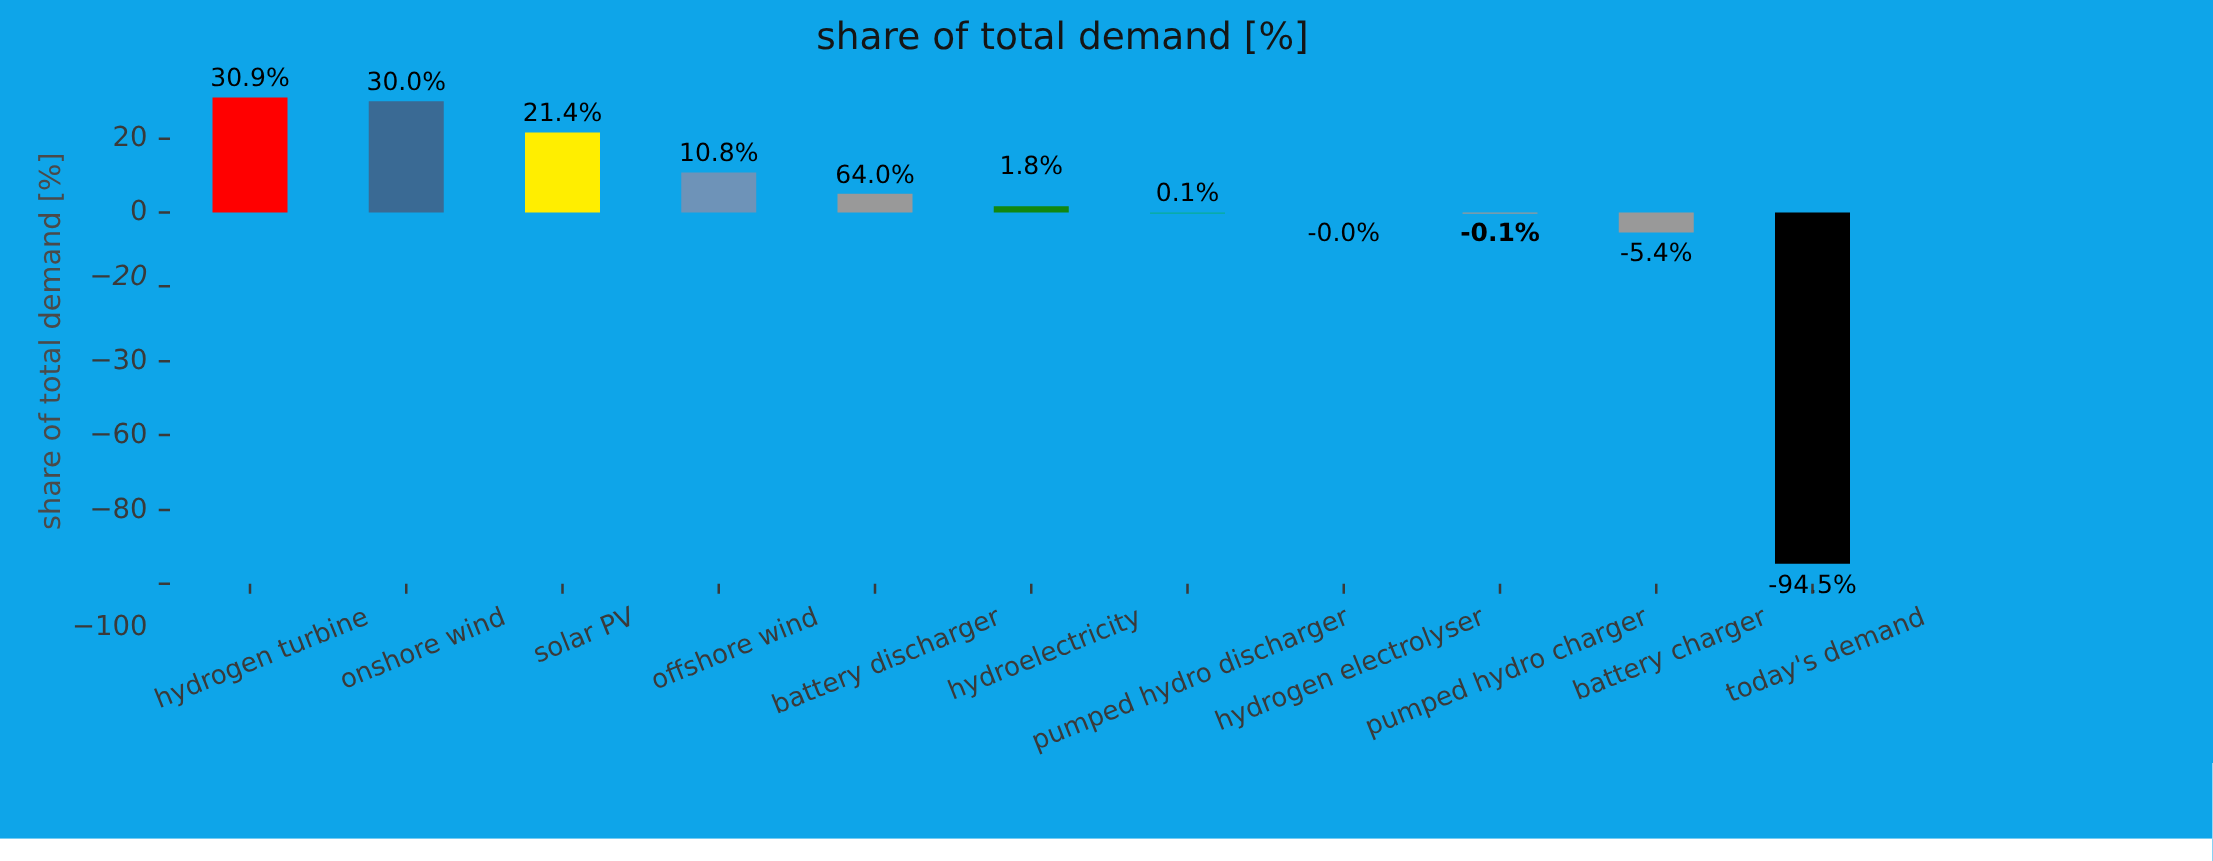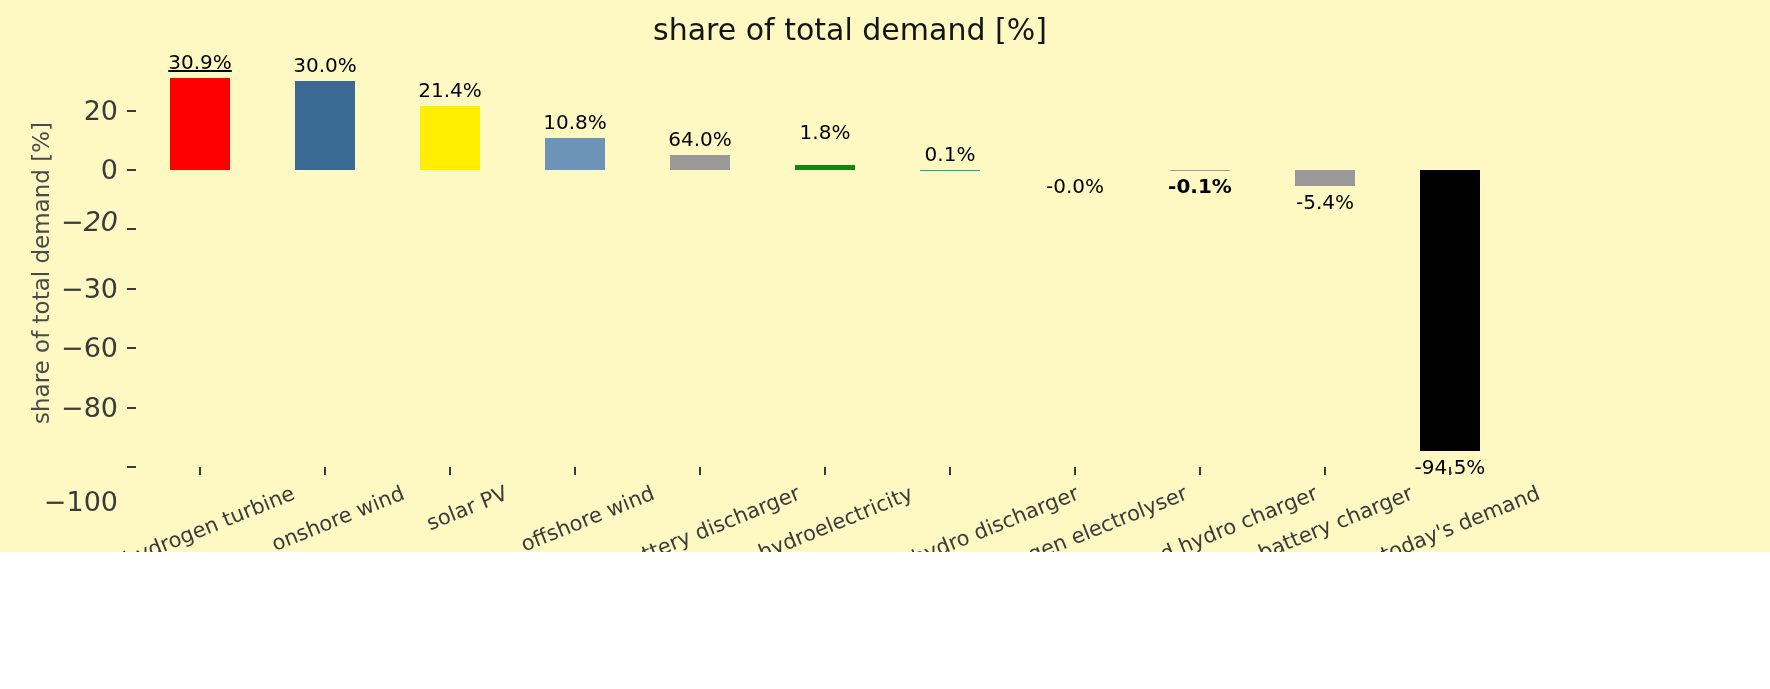--- a/index.html
+++ b/index.html
@@ -2,22 +2,22 @@
 <html><head>
 <meta charset="utf-8">
 <style>
   * { margin: 0; padding: 0; box-sizing: border-box; }
   html, body { background: #ffffff; }
   body { font-family: "DejaVu Sans", "Liberation Sans", sans-serif; }
 
   .figure {
     position: relative;
     width: 1770px;
-    height: 552px;
-    background: #fef9c3;
+    height: 671px;
+    background: #0ea5e9;
     overflow: hidden;
   }
 
   .chart-title {
     position: absolute;
     left: 140px;
     top: 12px;
     width: 1420px;
     text-align: center;
     font-size: 30px;
@@ -53,21 +53,21 @@
 
   .vlabel {
     font-size: 20px;
     line-height: 24px;
     color: #000000;
     text-align: center;
     white-space: nowrap;
   }
 
   .yticklabel {
-    font-size: 27px;
+    font-size: 22px;
     line-height: 26px;
     color: #3a3a3a;
     text-align: right;
     white-space: nowrap;
   }
 
   .xticklabel {
     font-size: 21px;
     line-height: 25px;
     color: #3a3a3a;
@@ -93,21 +93,21 @@
       <div class="yticklabel" style="left: -132px; top: 154px; width: 110px; font-style: italic;">−20</div>
       <div class="ytick" style="left: -13px; top: 232.8px; width: 9px; height: 2px; background: rgb(58, 58, 58);"></div>
       <div class="yticklabel" style="left: -132px; top: 220.8px; width: 110px;">−30</div>
       <div class="ytick" style="left: -13px; top: 292.2px; width: 9px; height: 2px; background: rgb(58, 58, 58);"></div>
       <div class="yticklabel" style="left: -132px; top: 280.2px; width: 110px;">−60</div>
       <div class="ytick" style="left: -13px; top: 351.6px; width: 9px; height: 2px; background: rgb(58, 58, 58);"></div>
       <div class="yticklabel" style="left: -132px; top: 339.6px; width: 110px;">−80</div>
       <div class="ytick" style="left: -13px; top: 411px; width: 9px; height: 2px; background: rgb(58, 58, 58);"></div>
       <div class="yticklabel" style="left: -132px; top: 399px; width: 110px; margin-top: 35px;">−100</div>
       <div class="bar" style="left: 30px; width: 60px; top: 23.227px; height: 91.773px; background: rgb(255, 0, 0);"></div>
-      <div class="vlabel" style="left: -10px; width: 140px; top: -4.773px; text-decoration: underline;">30.9%</div>
+      <div class="vlabel" style="left: -10px; width: 140px; top: -4.773px;">30.9%</div>
       <div class="xtick" style="left: 59px; top: 412px; width: 2px; height: 8px; background: rgb(58, 58, 58);"></div>
       <div class="xticklabel" style="top: 426px; right: 1271px;">hydrogen turbine</div>
       <div class="bar" style="left: 155px; width: 60px; top: 25.9px; height: 89.1px; background: rgb(58, 106, 148);"></div>
       <div class="vlabel" style="left: 115px; width: 140px; top: -2.1px;">30.0%</div>
       <div class="xtick" style="left: 184px; top: 412px; width: 2px; height: 8px; background: rgb(58, 58, 58);"></div>
       <div class="xticklabel" style="top: 426px; right: 1161px;">onshore wind</div>
       <div class="bar" style="left: 280px; width: 60px; top: 51.442px; height: 63.558px; background: rgb(255, 238, 0);"></div>
       <div class="vlabel" style="left: 240px; width: 140px; top: 23.442px;">21.4%</div>
       <div class="xtick" style="left: 309px; top: 412px; width: 2px; height: 8px; background: rgb(58, 58, 58);"></div>
       <div class="xticklabel" style="top: 426px; right: 1058px;">solar PV</div>

